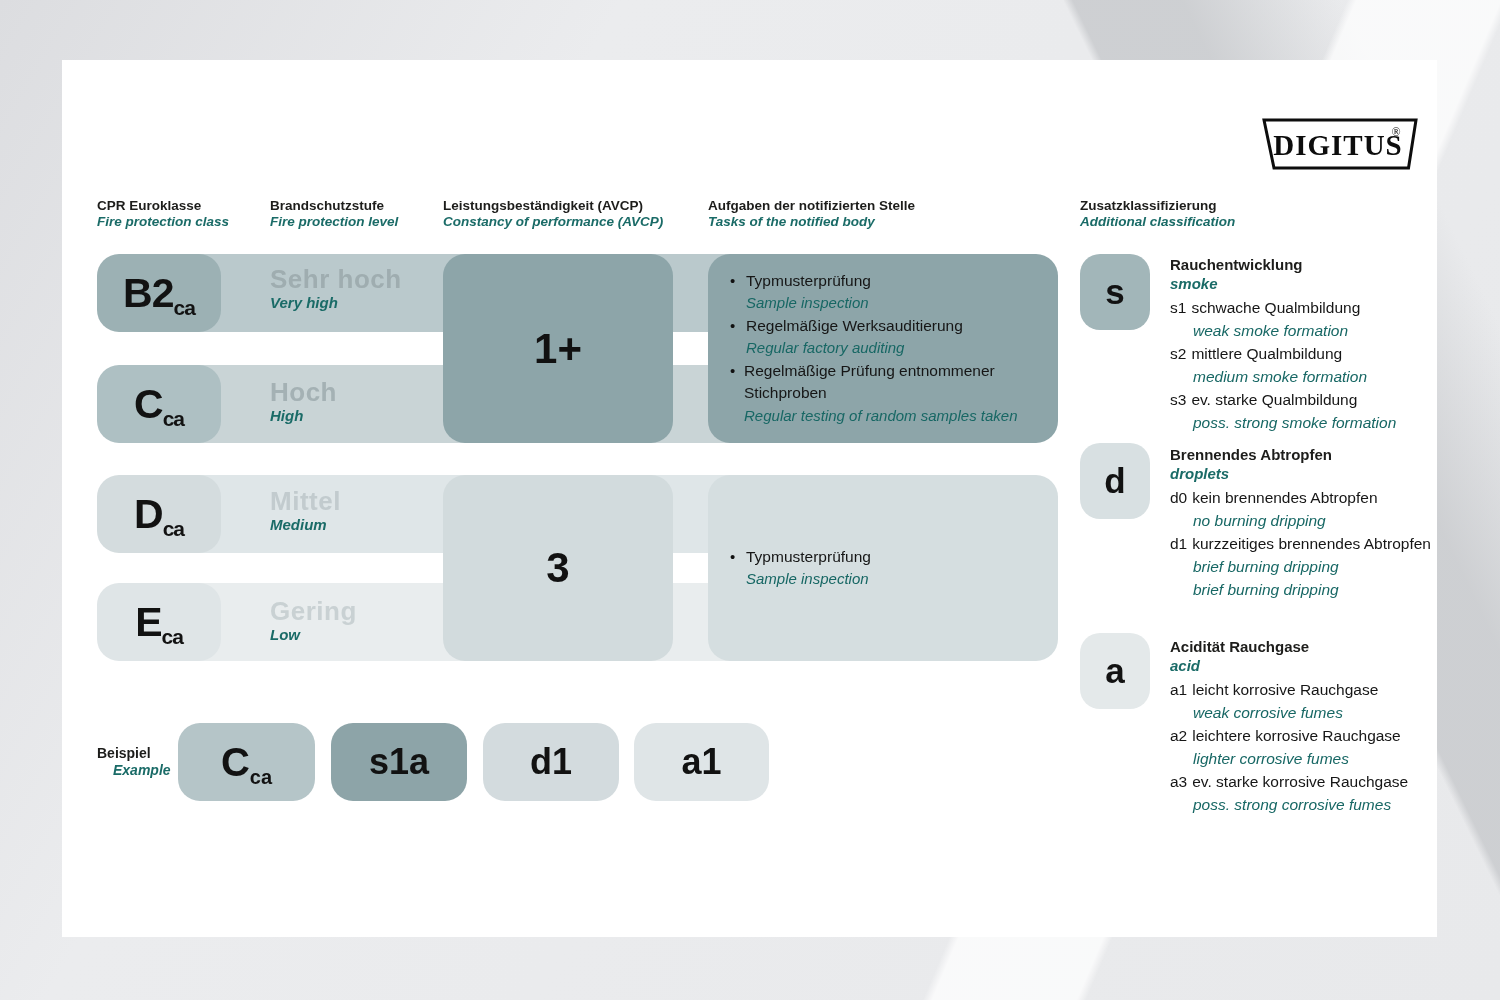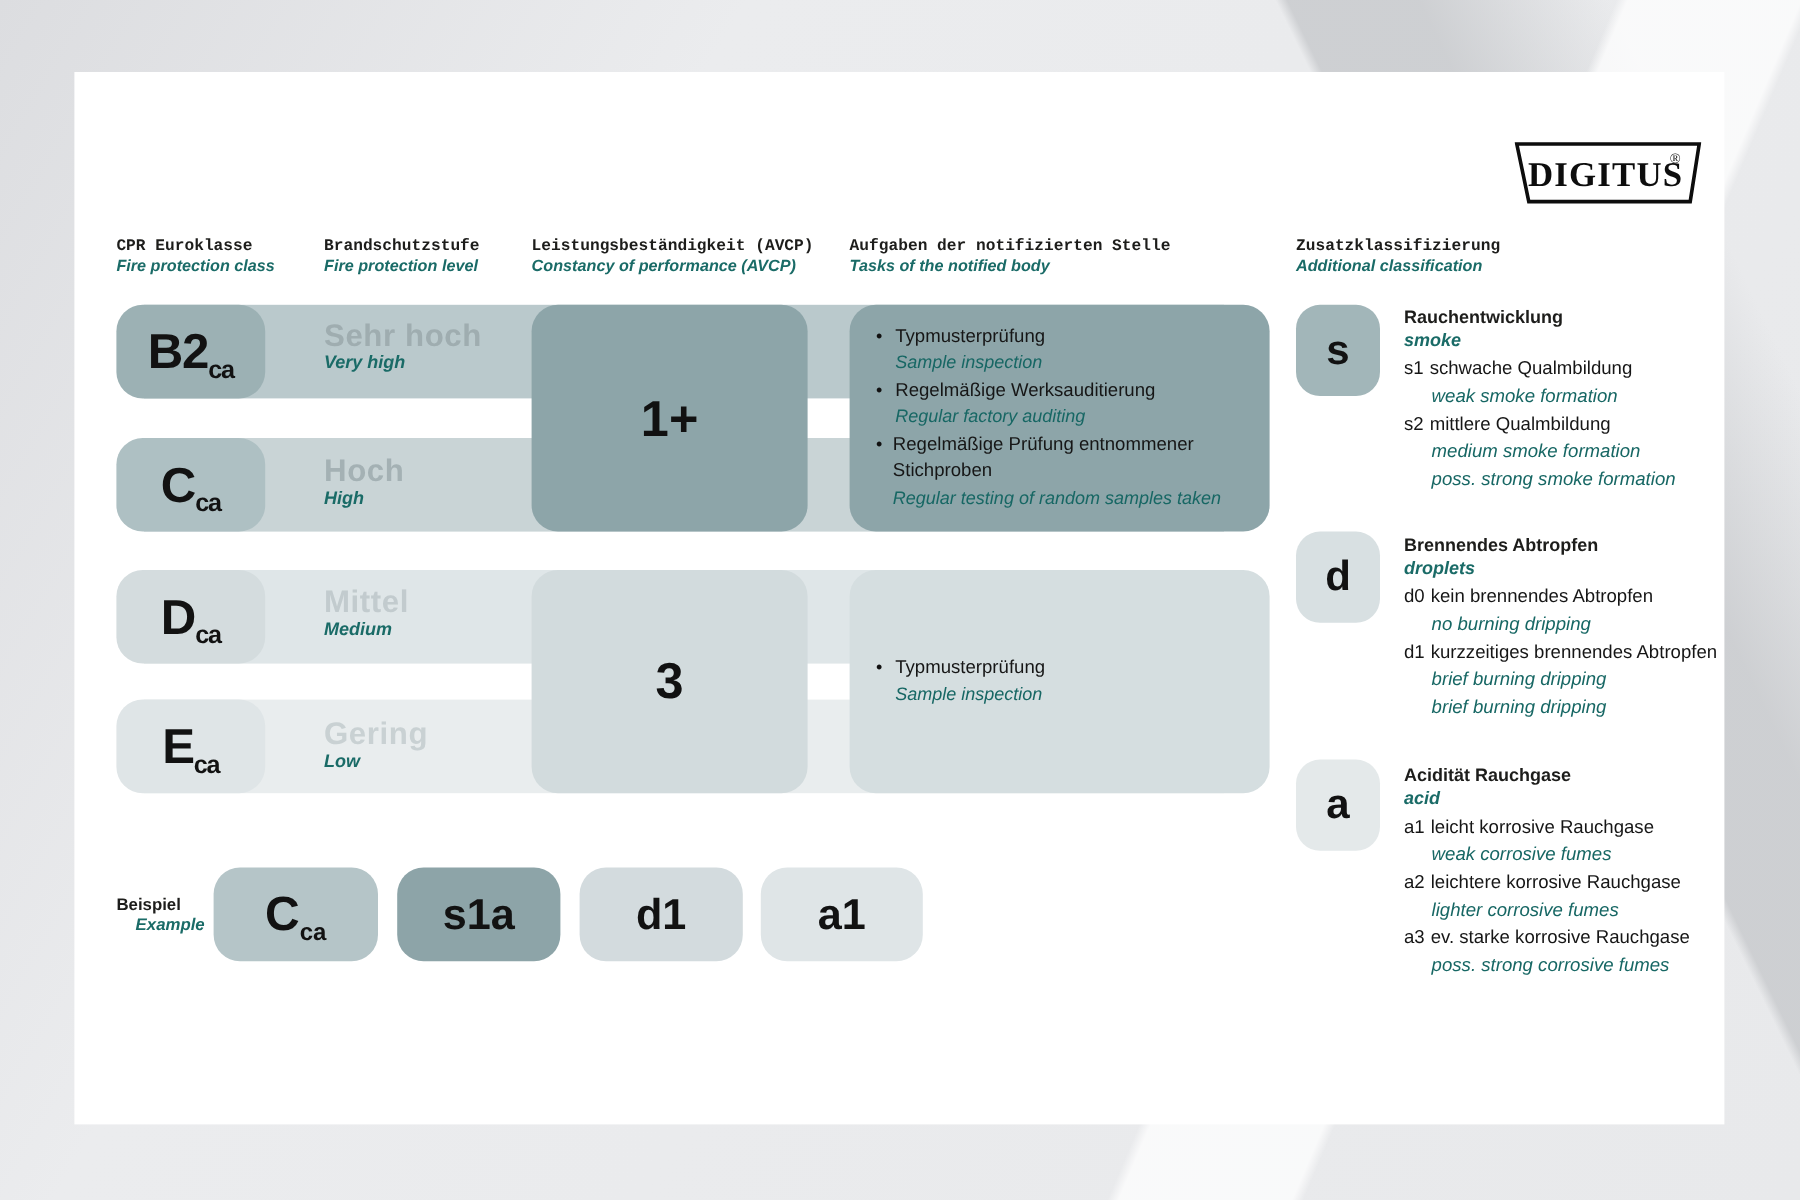--- a/index.html
+++ b/index.html
@@ -12,21 +12,21 @@
       linear-gradient(64deg, rgba(201,203,206,0) 78%, rgba(201,203,206,.85) 78.5%, rgba(201,203,206,.85) 84%, rgba(201,203,206,0) 92%),
       linear-gradient(120deg, #dcdde0 0%, #ebecee 30%, #e8e9eb 100%);
   }
   .card{position:absolute;left:62px;top:60px;width:1375px;height:877px;background:#ffffff;}
 
   
   .logo{position:absolute;left:1200px;top:22px;width:156px;height:52px;margin-top:36px;}
 
   
   .colhead{position:absolute;top:138px;}
-  .colhead .de{font-size:13.5px;font-weight:bold;color:#1d1d1b;line-height:15px;font-family:Liberation Mono, monospace;}
+  .colhead .de{font-size:13.5px;font-weight:bold;color:#1d1d1b;line-height:15px;}
   .colhead .en{font-size:13.5px;font-weight:bold;font-style:italic;color:#1a6b67;line-height:15px;margin-top:1px;}
   .ch1{left:35px;} .ch2{left:208px;} .ch3{left:381px;} .ch4{left:646px;} .ch5{left:1018px;}
 
   
   .band{position:absolute;left:58px;width:900px;height:78px;}
   .band.r1{top:194px;background:#bac9cc;}
   .band.r2{top:305px;background:#c9d4d6;}
   .band.r3{top:415px;background:#dfe6e8;}
   .band.r4{top:523px;background:#e9edee;}
 
@@ -209,20 +209,21 @@
       <div class="items">
         <div class="clsitem">
           <div class="de-line"><span class="code">s1</span><span>schwache Qualmbildung</span></div>
           <div class="en-line">weak smoke formation</div>
         </div>
         <div class="clsitem">
           <div class="de-line"><span class="code">s2</span><span>mittlere Qualmbildung</span></div>
           <div class="en-line">medium smoke formation</div>
         </div>
         <div class="clsitem">
+          <div class="de-line"><span class="code">s3</span><span>ev. starke Qualmbildung</span></div>
           <div class="en-line">poss. strong smoke formation</div>
         </div>
       </div>
     </div>
 
     <div class="clsbadge sb2">
       <span>d</span>
     </div>
     <div class="clstext ct2">
       <div class="t-de">Brennendes Abtropfen</div>

